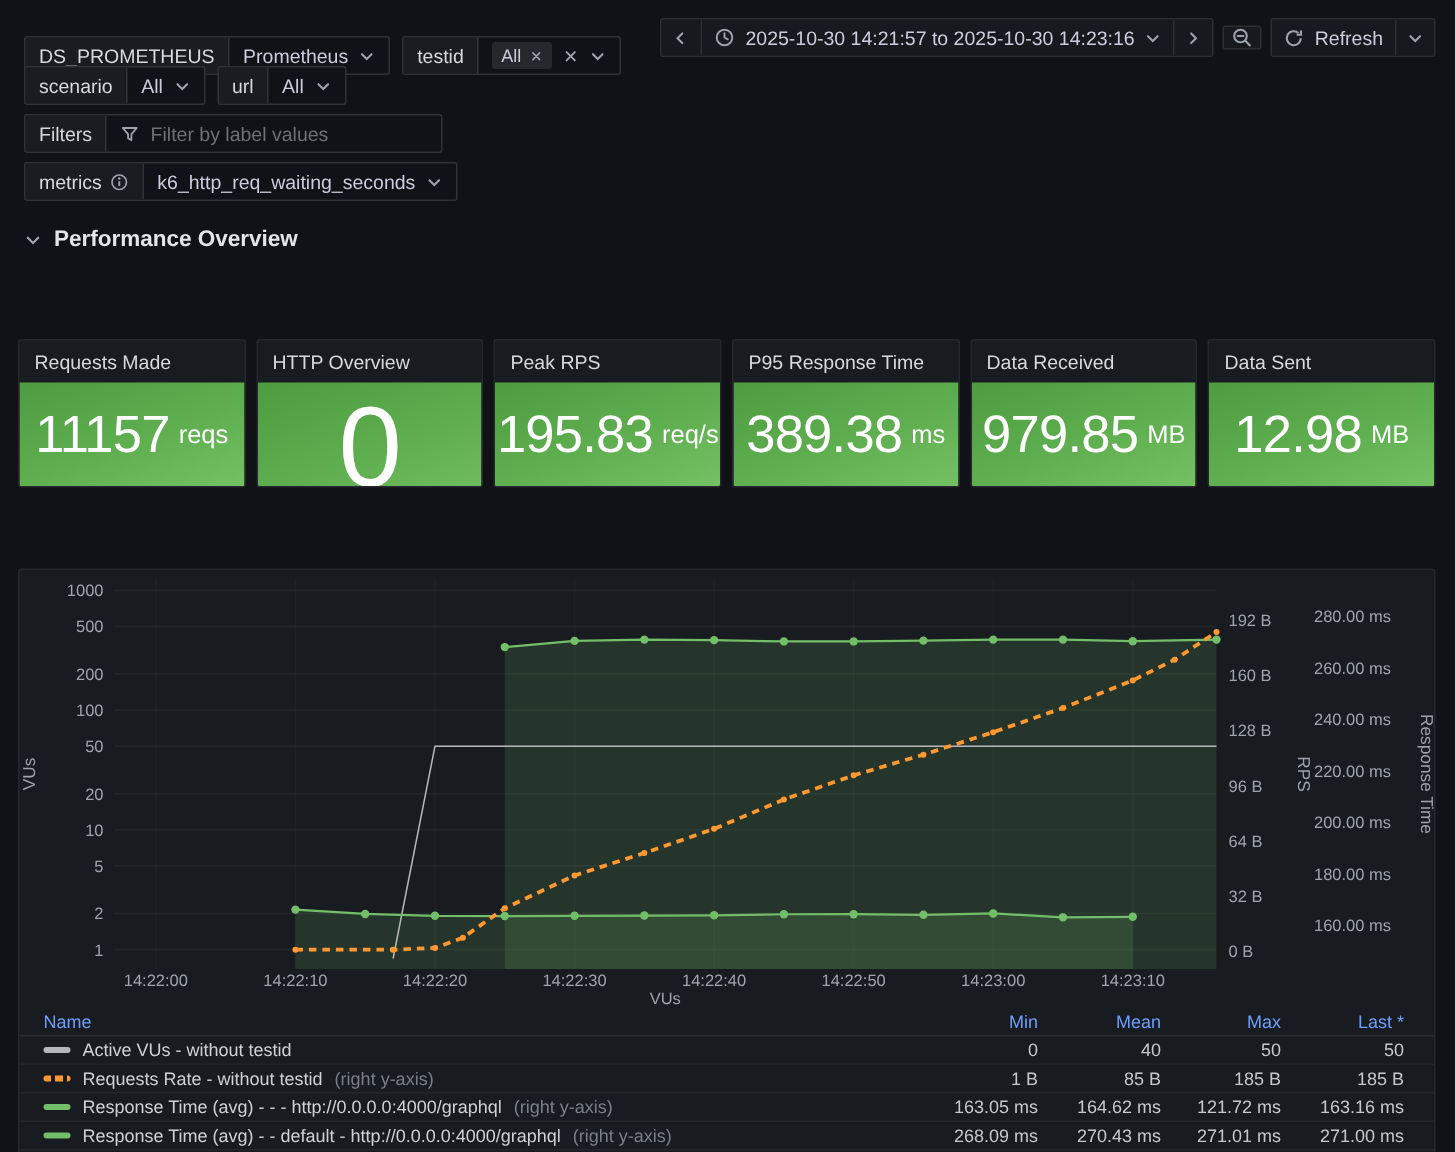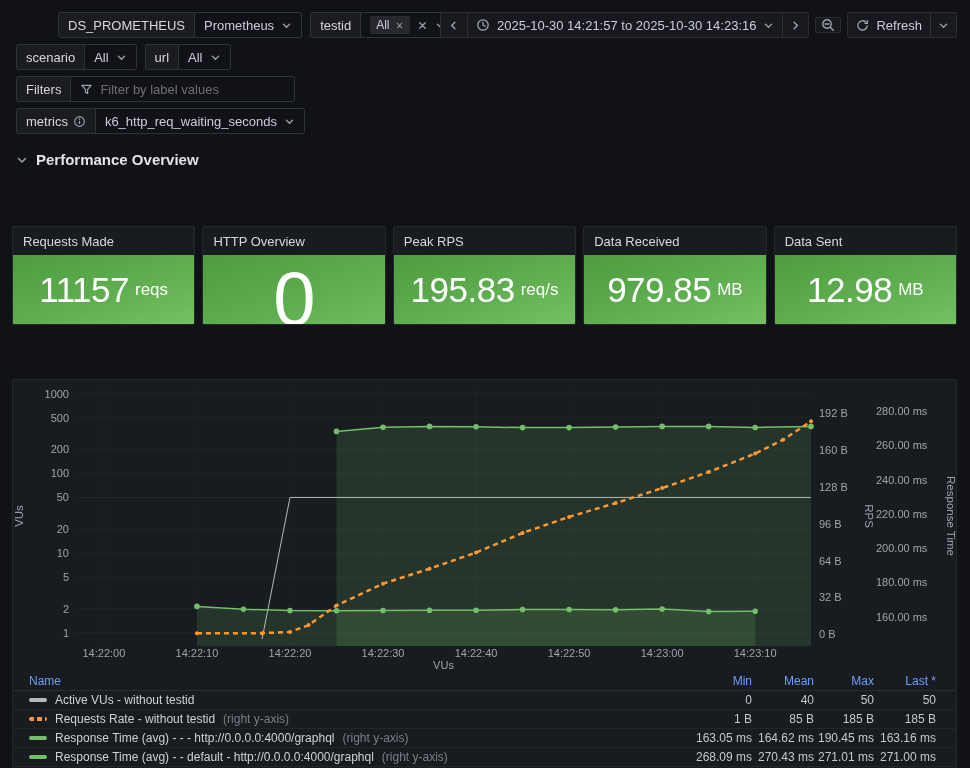--- a/index.html
+++ b/index.html
@@ -46,42 +46,42 @@
   .stat-unit:empty { display:none; }
 
   
   .chart-panel { position:absolute; left:12px; top:334px; width:945px; height:392px; }
   #ts-chart { display:block; }
   #ts-chart text.tick { fill:#a0a4ab; font-size:11px; font-family:"Liberation Sans","DejaVu Sans",sans-serif; }
   #ts-chart text.axis-label { fill:#9da2ab; font-size:11.5px; font-family:"Liberation Sans","DejaVu Sans",sans-serif; }
 
   
   .legend { position:absolute; left:0; top:292px; width:943px; }
-  .legend-grid { display:grid; grid-template-columns:1fr 62px 62px 60px 62px; align-items:center; padding:0 20px 0 16px; height:19px; }
+  .legend-grid { display:grid; grid-template-columns:1fr 62px 62px 60px 62px; align-items:center; padding:0 20px 0 16px; height:19px;gap:20px; }
   .legend-head { border-bottom:1px solid rgba(204,204,220,0.10); }
   .legend-head span { color:#6e9fff; font-size:12px; cursor:pointer; }
   .legend-head .num, .legend-row .num { text-align:right; }
   .legend-row { border-bottom:1px solid rgba(204,204,220,0.06); cursor:pointer; }
   .legend-row .name-cell { display:flex; align-items:center; gap:8px; min-width:0; }
   .swatch { width:18px; height:4px; border-radius:2px; flex:0 0 auto; }
   .series-name { color:#d0d1d6; font-size:12px; white-space:nowrap; overflow:hidden; }
   .series-suffix { color:#7b7f87; font-size:12px; }
   .series-suffix:empty { display:none; }
   .legend-row .num { color:#c7c8cc; font-size:12px; }
 
   
   .bottom-panel { position:absolute; top:734px; height:60px; overflow:hidden; }
   .bar { position:absolute; left:8px; right:8px; top:24px; height:40px; border-radius:1px; }
   .bar.green { background:linear-gradient(180deg,#56a64b,#6cbb5c); }
   .bar.blue { background:linear-gradient(90deg,#4a63d8,#5794f2); }
 </style>
 </head>
 <body>
 
-<div class="ctl-row" style="left:16px; top:12px;margin-left:42px;">
+<div class="ctl-row" style="left:16px; top:24px;">
   <div class="var-box">
     <span class="var-label">DS_PROMETHEUS</span>
     <button class="var-value">
       <span>Prometheus</span>
       <span class="icon">
           <svg width="11" height="11" viewBox="0 0 12 12">
             <path d="M2.5 4.5 L6 8 L9.5 4.5" fill="none" stroke="currentColor" stroke-width="1.5" stroke-linecap="round"></path>
           </svg>
         </span>
     </button>
@@ -255,20 +255,27 @@
     <div class="stat-body">
       <span class="stat-value huge">0</span>
 
     </div>
   </div>
   <div class="panel stat-panel">
     <div class="panel-title">Peak RPS</div>
     <div class="stat-body">
       <span class="stat-value">195.83</span>
       <span class="stat-unit">req/s</span>
+    </div>
+  </div>
+  <div class="panel stat-panel">
+    <div class="panel-title">P95 Response Time</div>
+    <div class="stat-body">
+      <span class="stat-value">389.38</span>
+      <span class="stat-unit">ms</span>
     </div>
   </div>
   <div class="panel stat-panel">
     <div class="panel-title">Data Received</div>
     <div class="stat-body">
       <span class="stat-value">979.85</span>
       <span class="stat-unit">MB</span>
     </div>
   </div>
   <div class="panel stat-panel">
@@ -418,21 +425,21 @@
     </div>
 
     <div class="legend-grid legend-row">
       <span class="name-cell">
         <span class="swatch" style="background: rgb(115, 191, 105);"></span>
         <span class="series-name">Response Time (avg) - - - http://0.0.0.0:4000/graphql</span>
         <span class="series-suffix">(right y-axis)</span>
       </span>
       <span class="num">163.05 ms</span>
       <span class="num">164.62 ms</span>
-      <span class="num">190.45 ms</span>
+      <span class="num">121.72 ms</span>
       <span class="num">163.16 ms</span>
     </div>
 
     <div class="legend-grid legend-row">
       <span class="name-cell">
         <span class="swatch" style="background: rgb(115, 191, 105);"></span>
         <span class="series-name">Response Time (avg) - - default - http://0.0.0.0:4000/graphql</span>
         <span class="series-suffix">(right y-axis)</span>
       </span>
       <span class="num">268.09 ms</span>

